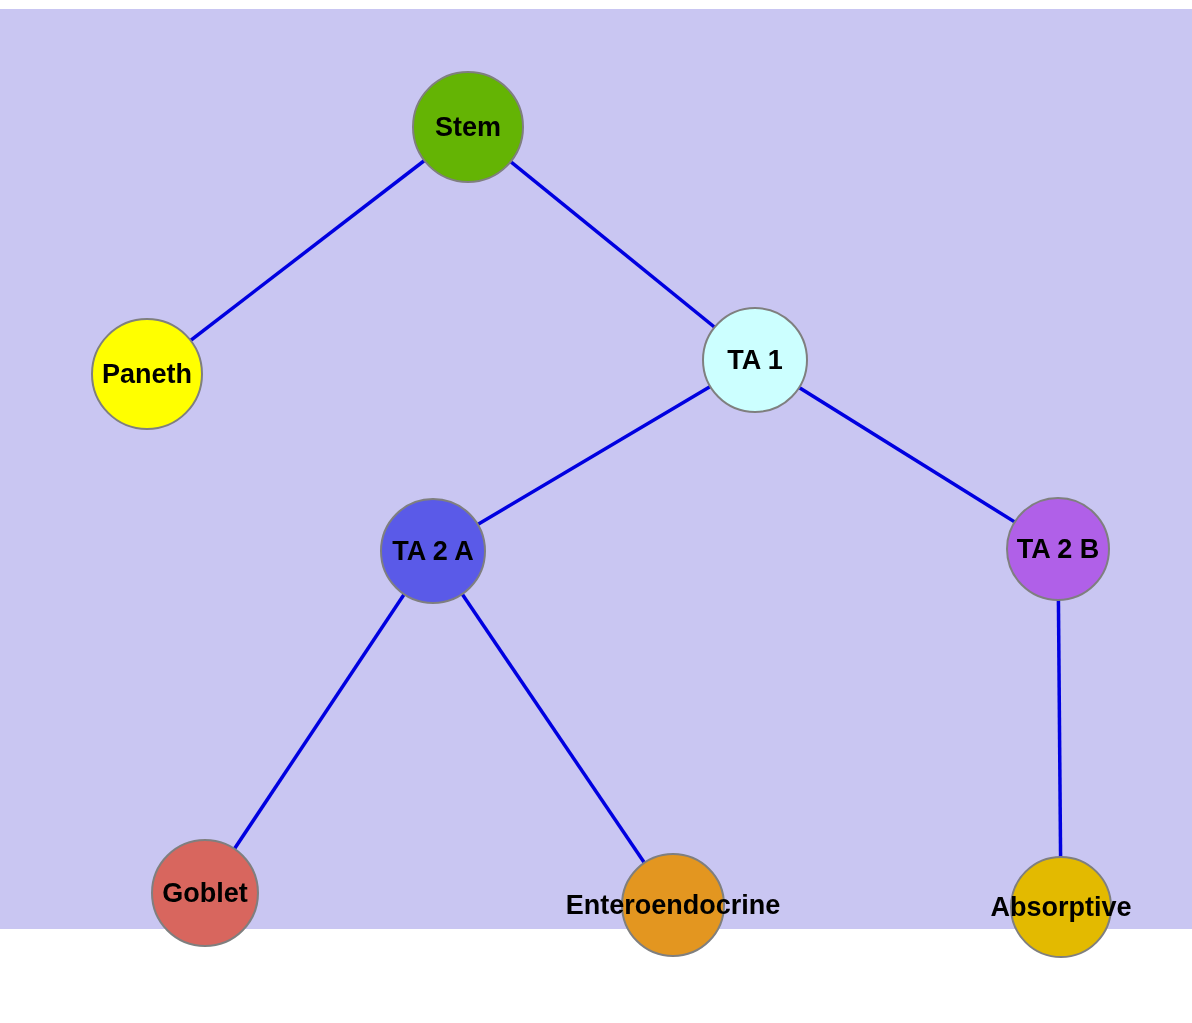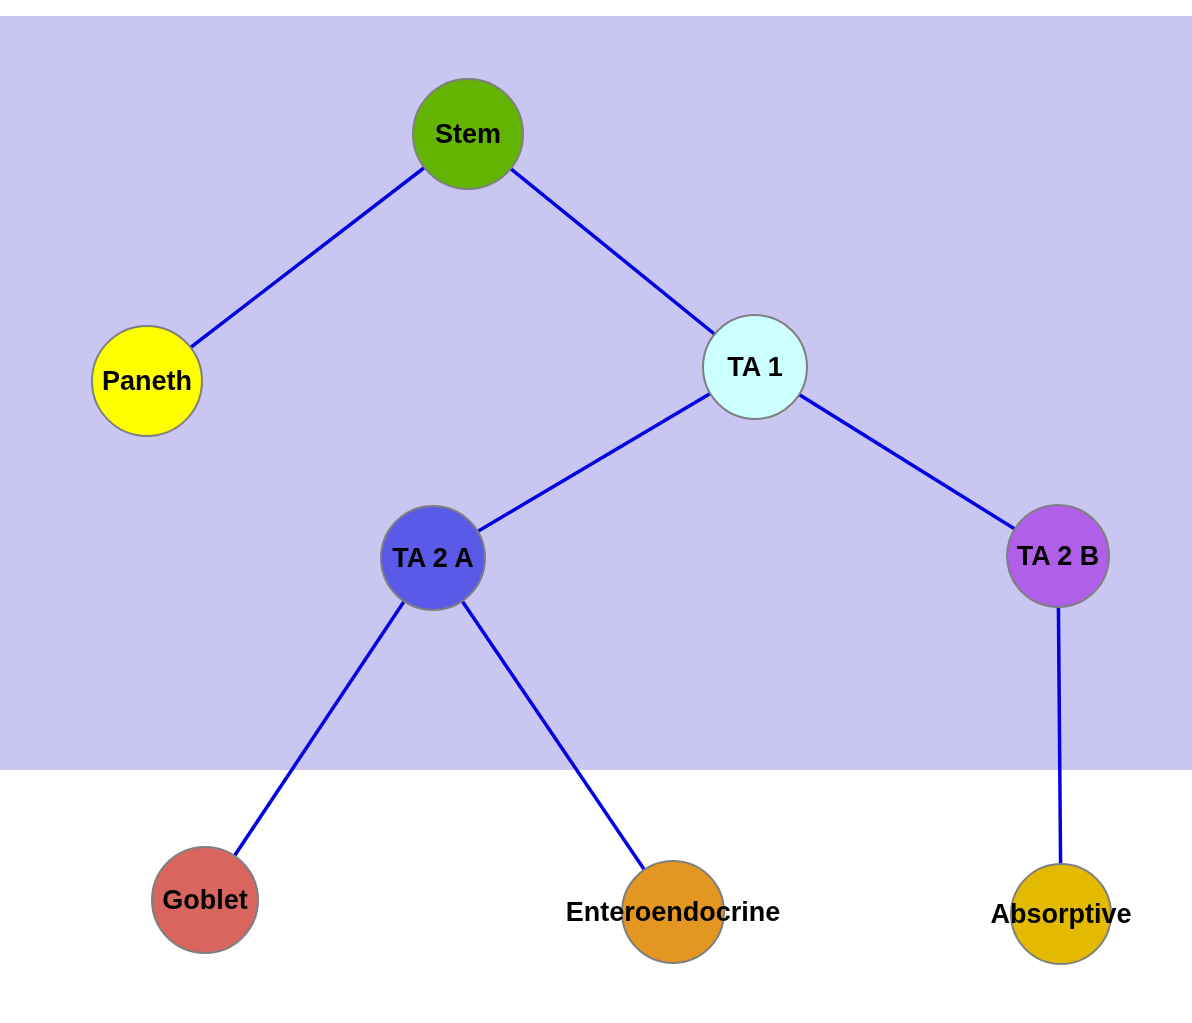--- a/index.html
+++ b/index.html
@@ -6,24 +6,24 @@
     margin: 0;
     padding: 0;
     width: 1192px;
     height: 1023px;
     background: #ffffff;
     font-family: "Liberation Sans", sans-serif;
     overflow: hidden;
   }
   #diagram-canvas {
     position: absolute;
-    top: 16px;
+    top: 9px;
     left: 0;
     width: 1192px;
-    height: 754px;
+    height: 920px;
   }
   #footer-strip {
     position: absolute;
     top: 1006px;
     left: 0;
     width: 1192px;
     height: 17px;
   }
   svg text {
     font-family: "Liberation Sans", sans-serif;

